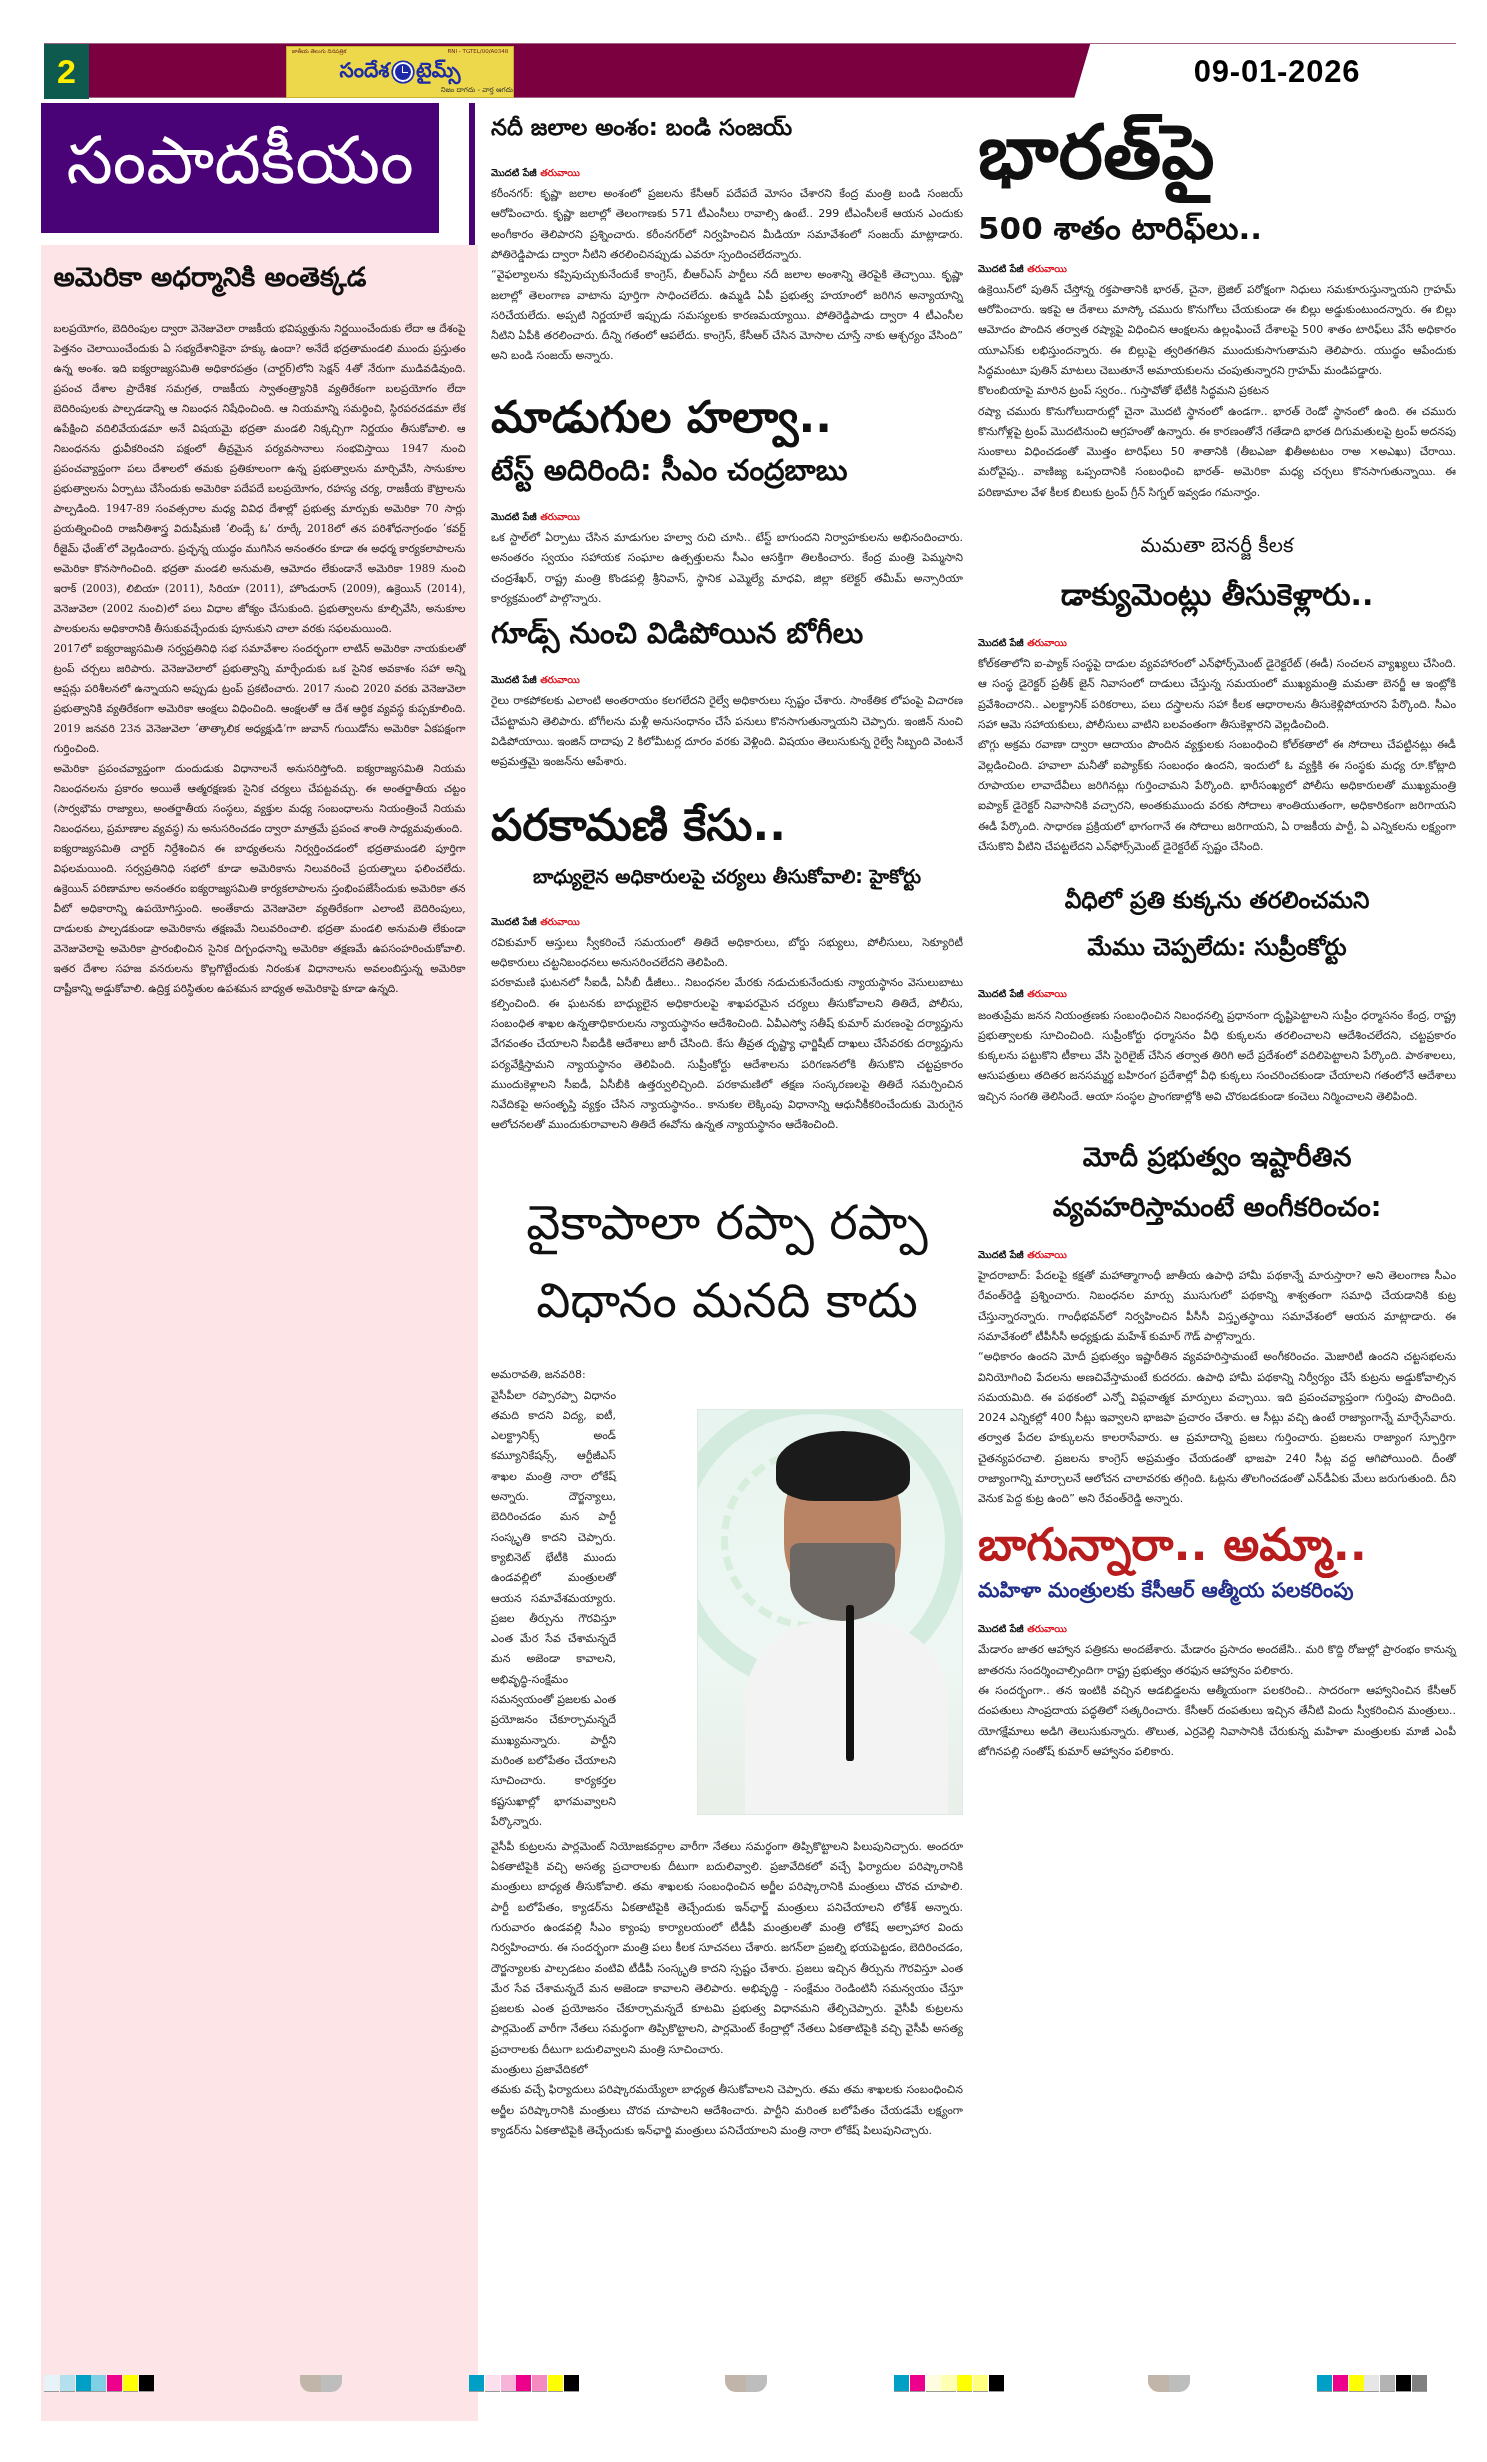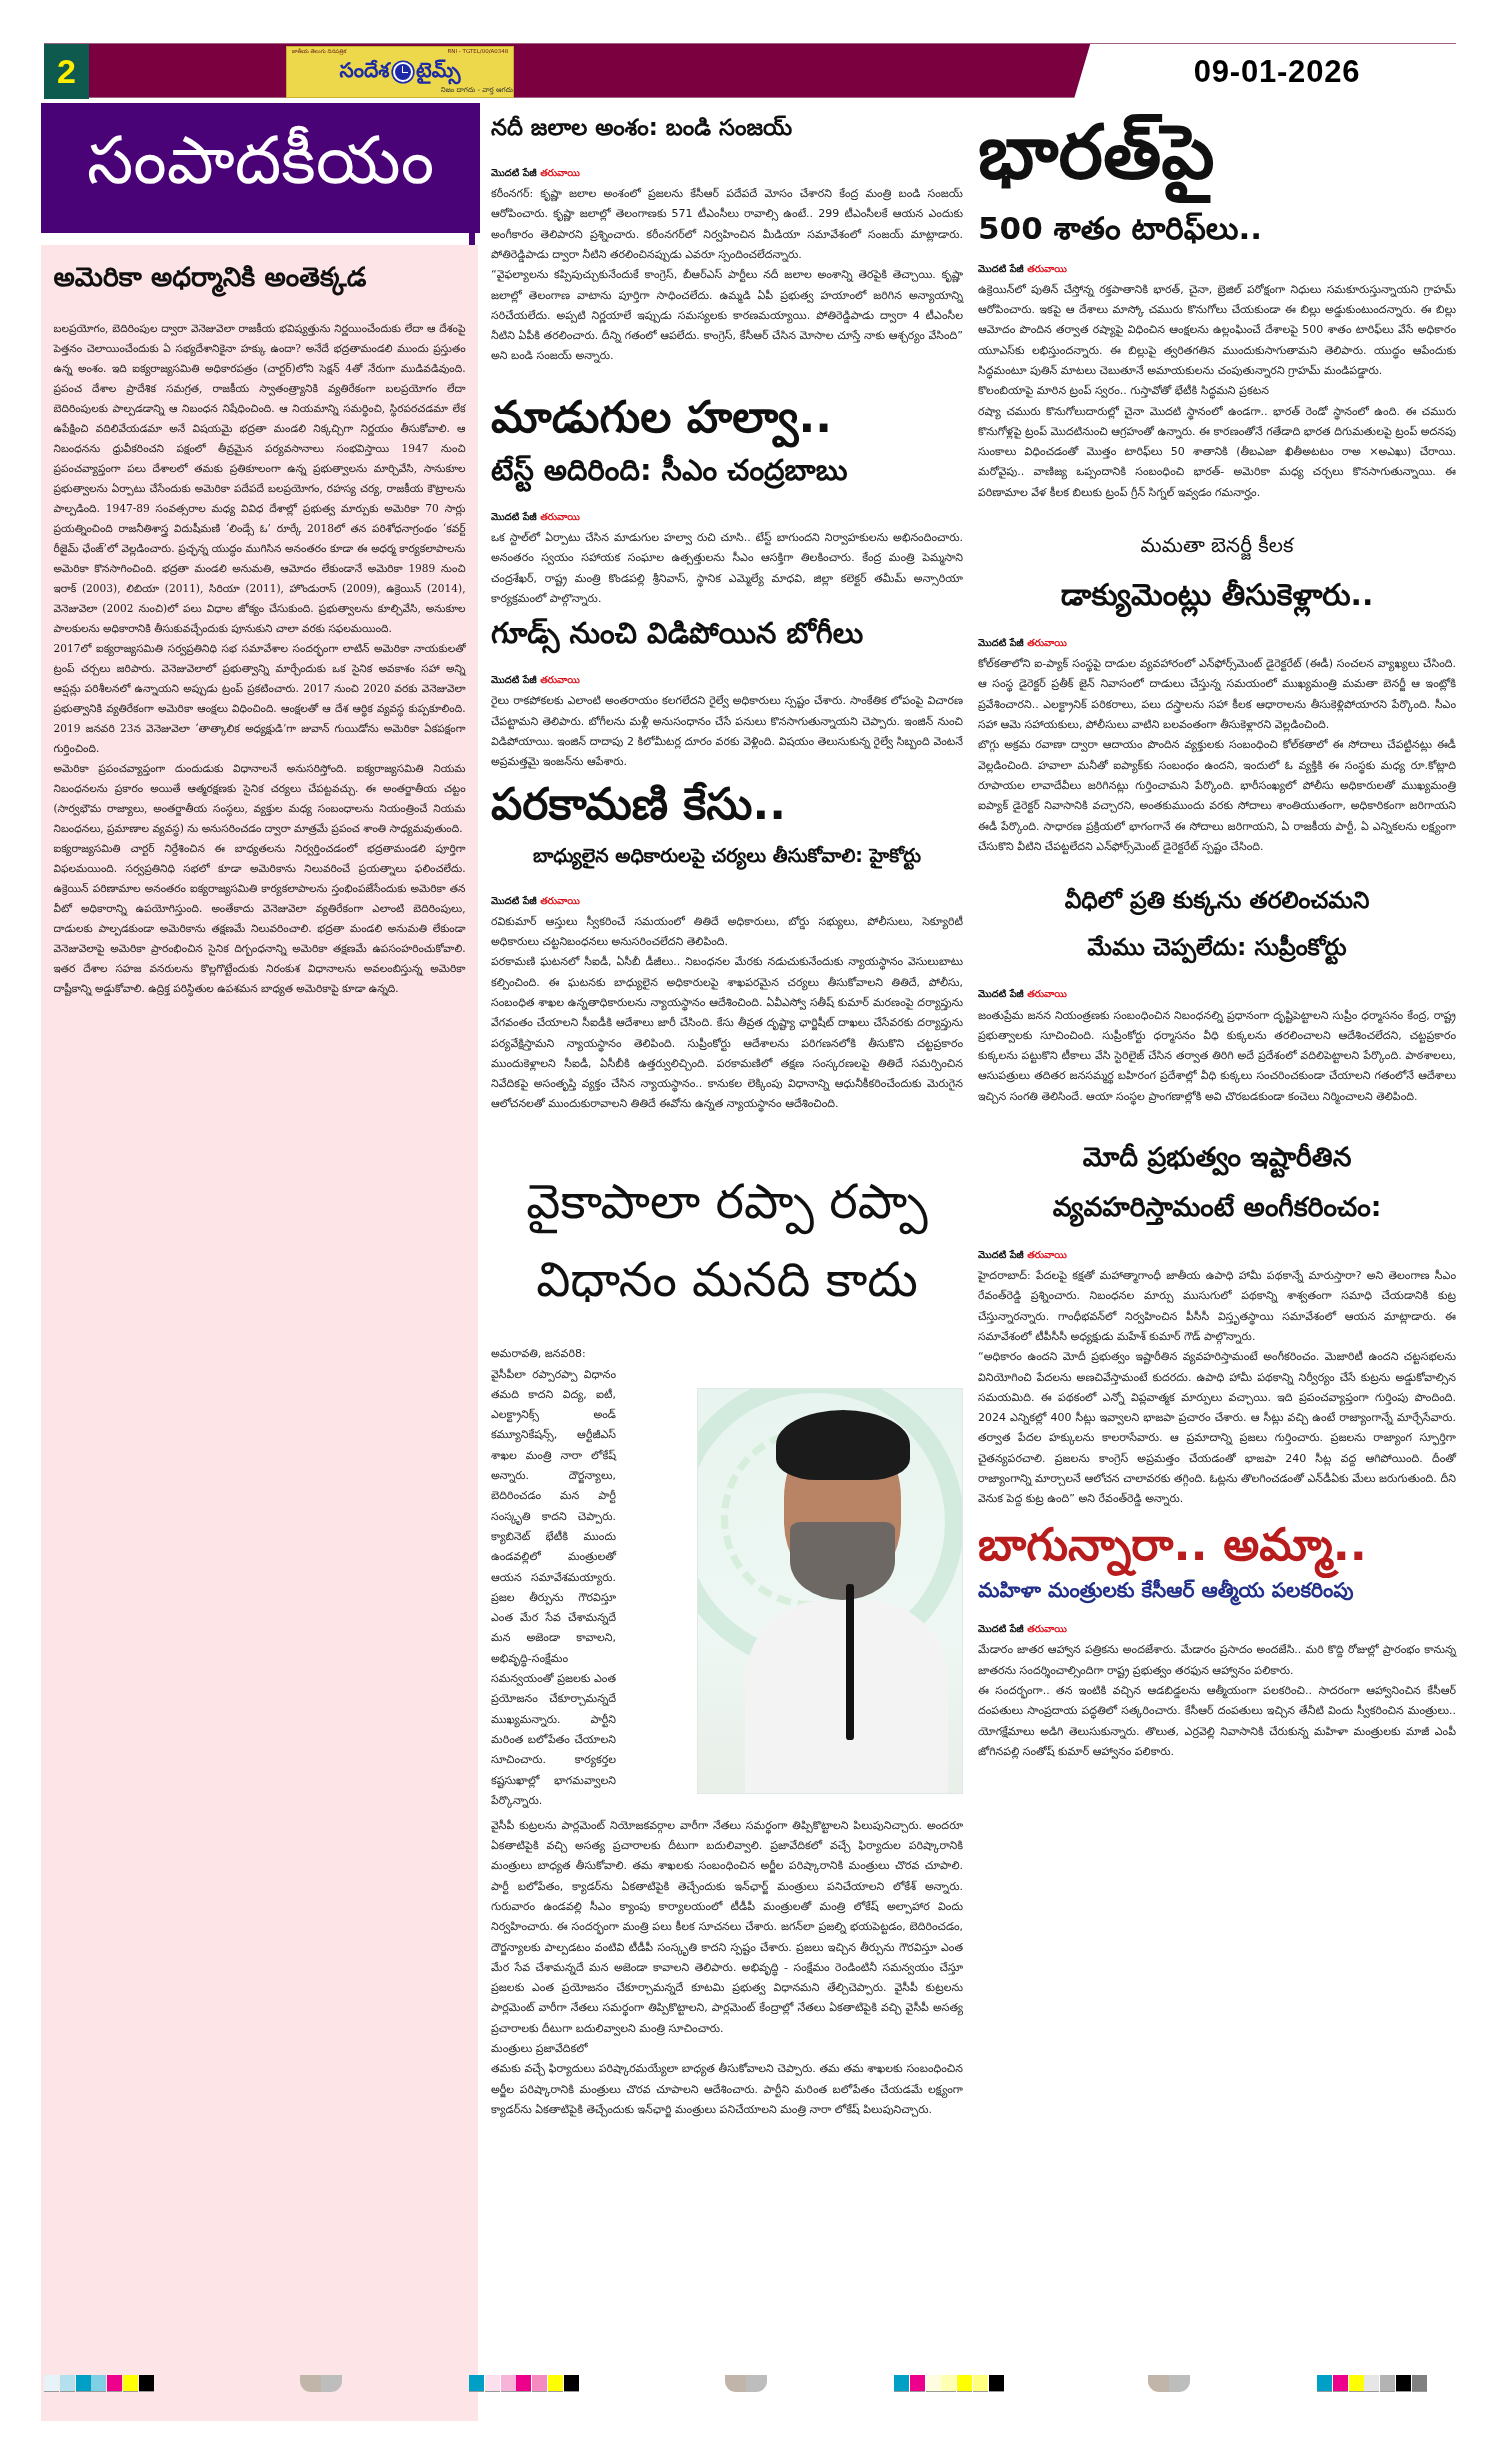--- a/index.html
+++ b/index.html
@@ -16,21 +16,21 @@
   .logo-small.l { left: 4.7px; } .logo-small.r { right: 4.7px; }
   .logo-name { position: absolute; left: 0; right: 0; top: 11px; text-align: center; font-size: 20.3px; font-weight: bold; color: #1c2aa8; display: flex; align-items: center; justify-content: center; gap: 3.1px; }
   .clock { width: 20.3px; height: 20.3px; border-radius: 50%; background: #1c2aa8; border: 2.3px solid #fff; box-shadow: 0 0 0 1.6px #1c2aa8; position: relative; display: inline-block; }
   .clock::before { content: ""; position: absolute; left: 7px; top: 2.3px; width: 1.6px; height: 6.2px; background: #fff; }
   .clock::after { content: ""; position: absolute; left: 7.8px; top: 7.8px; width: 5.5px; height: 1.6px; background: #fff; }
   .logo-tag { position: absolute; left: 0; right: 0; bottom: 1.6px; text-align: right; font-size: 7px; color: #333; }
   .date-box { position: absolute; left: 1030px; top: 0; width: 406px; height: 55px; background: #fff; clip-path: polygon(4% 0, 100% 0, 96% 100%, 0 100%); }
   .date { position: absolute; left: 1030px; top: 0; width: 406px; height: 55px; display: flex; align-items: center; justify-content: center; font-family: "Liberation Sans", sans-serif; font-weight: bold; font-size: 31px; letter-spacing: 0.8px; color: #000; }
 
   
-  .ed-banner { position: absolute; left: 41px; top: 103px; width: 439px; height: 130px; background: #4a0277; color: #fff; display: flex; align-items: center; justify-content: center; font-size: 66px; font-family: "DejaVu Serif", serif; }
+  .ed-banner { position: absolute; left: 41px; top: 103px; width: 398px; height: 130px; background: #4a0277; color: #fff; display: flex; align-items: center; justify-content: center; font-size: 66px; font-family: "DejaVu Serif", serif; }
   .ed-box { position: absolute; left: 41px; top: 245px; width: 437px; height: 2176px; background: #fde4e7; padding: 11px 7.8px 7.8px 7.8px; }
   .ed-title { font-size: 26.6px; font-weight: bold; line-height: 42px; margin-bottom: 20.3px; padding-left: 4.7px; }
   .ed-body { font-size: 10.6px; line-height: 20px; text-align: justify; font-family: "DejaVu Serif", serif; color: #1a1a1a; padding: 0 4.7px; }
   .ed-body p { margin: 0; }
   .purple-rule { position: absolute; left: 469px; top: 103px; width: 6.2px; height: 153px; background: #4a0277; }
 
   
   .col { position: absolute; }
   .col-mid { left: 491px; top: 105px; width: 472px; }
   .col-right { left: 978px; top: 105px; width: 478px; }
@@ -115,21 +115,21 @@
   </article>
 
   <article>
     <div class="h-bold-sub">గూడ్స్ నుంచి విడిపోయిన బోగీలు</div>
     <div class="kicker"><span>మొదటి పేజీ</span> <span class="red">తరువాయి</span></div>
     <div class="body">
       <p>రైలు రాకపోకలకు ఎలాంటి అంతరాయం కలగలేదని రైల్వే అధికారులు స్పష్టం చేశారు. సాంకేతిక లోపంపై విచారణ చేపట్టామని తెలిపారు. బోగీలను మళ్లీ అనుసంధానం చేసే పనులు కొనసాగుతున్నాయని చెప్పారు. ఇంజిన్ నుంచి విడిపోయాయి. ఇంజిన్ దాదాపు 2 కిలోమీటర్ల దూరం వరకు వెళ్లింది. విషయం తెలుసుకున్న రైల్వే సిబ్బంది వెంటనే అప్రమత్తమై ఇంజన్‌ను ఆపేశారు.</p>
     </div>
   </article>
 
-  <article style="margin-top:1px;">
+  <article style="margin-top:22px;">
     <div class="h-big">పరకామణి కేసు..</div>
     <div class="h-med center" style="font-size:19px;">బాధ్యులైన అధికారులపై చర్యలు తీసుకోవాలి: హైకోర్టు</div>
     <div class="kicker"><span>మొదటి పేజీ</span> <span class="red">తరువాయి</span></div>
     <div class="body">
       <p>రవికుమార్ ఆస్తులు స్వీకరించే సమయంలో తితిదే అధికారులు, బోర్డు సభ్యులు, పోలీసులు, సెక్యూరిటీ అధికారులు చట్టనిబంధనలు అనుసరించలేదని తెలిపింది.</p>
       <p>పరకామణి ఘటనలో సీఐడీ, ఏసీబీ డీజీలు.. నిబంధనల మేరకు నడుచుకునేందుకు న్యాయస్థానం వెసులుబాటు కల్పించింది. ఈ ఘటనకు బాధ్యులైన అధికారులపై శాఖపరమైన చర్యలు తీసుకోవాలని తితిదే, పోలీసు, సంబంధిత శాఖల ఉన్నతాధికారులను న్యాయస్థానం ఆదేశించింది. ఏవీఎస్వో సతీష్ కుమార్ మరణంపై దర్యాప్తును వేగవంతం చేయాలని సీఐడీకి ఆదేశాలు జారీ చేసింది. కేసు తీవ్రత దృష్ట్యా ఛార్జిషీట్ దాఖలు చేసేవరకు దర్యాప్తును పర్యవేక్షిస్తామని న్యాయస్థానం తెలిపింది. సుప్రీంకోర్టు ఆదేశాలను పరిగణనలోకి తీసుకొని చట్టప్రకారం ముందుకెళ్లాలని సీఐడీ, ఏసీబీకి ఉత్తర్వులిచ్చింది. పరకామణిలో తక్షణ సంస్కరణలపై తితిదే సమర్పించిన నివేదికపై అసంతృప్తి వ్యక్తం చేసిన న్యాయస్థానం.. కానుకల లెక్కింపు విధానాన్ని ఆధునీకీకరించేందుకు మెరుగైన ఆలోచనలతో ముందుకురావాలని తితిదే ఈవోను ఉన్నత న్యాయస్థానం ఆదేశించింది.</p>
     </div>
   </article>
 
   <article style="margin-top:47px;">

